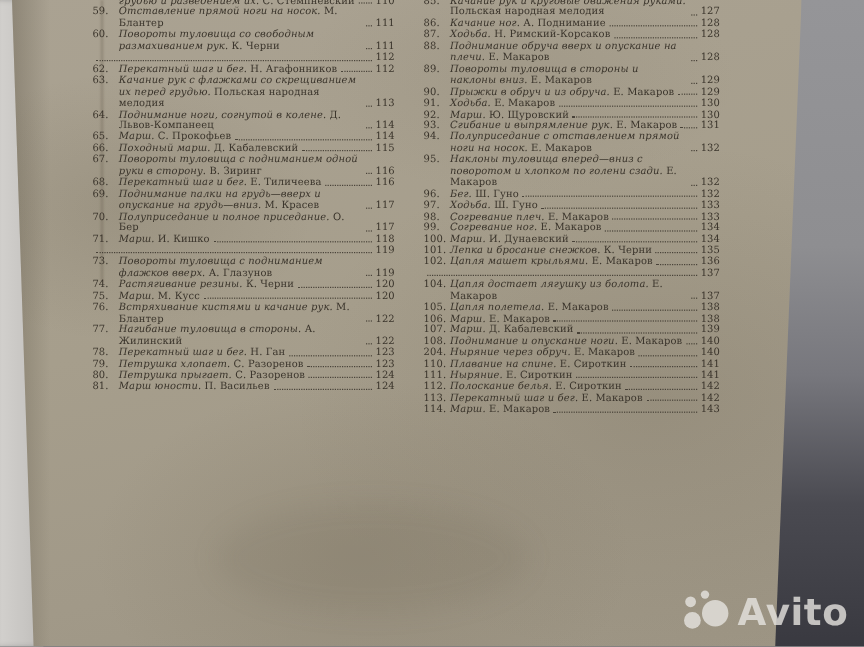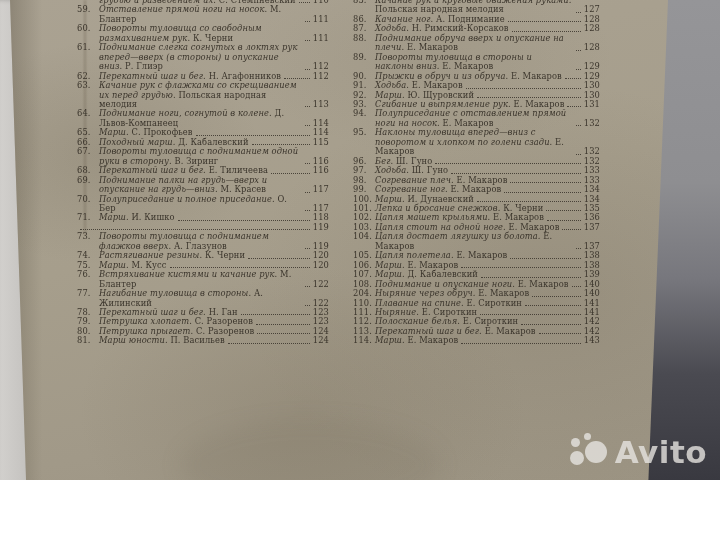--- a/index.html
+++ b/index.html
@@ -1,16 +1,16 @@
 <!DOCTYPE html>
 <html><head>
 <meta charset="utf-8">
 <style>
   html,body{margin:0;padding:0;}
-  .scene{position:relative;width:720px;height:480px;overflow:hidden;
+  .scene{position:relative;width:720px;height:539px;overflow:hidden;
          font-family:"DejaVu Serif",serif;background:#8e8e91;}
   
   .backdrop{position:absolute;inset:0;
     background:linear-gradient(to bottom,#959598 0%,#8e8e91 38%,#77777d 58%,#4a4a51 78%,#393940 100%);}
   .backdrop-left{position:absolute;left:0;top:0;width:36px;height:539px;
     background:linear-gradient(to right,#d2d0cd,#c7c5c2 60%,#bdbbb8);
     box-shadow:inset -3px 0 4px rgba(90,88,84,.35);}
   
   .page{position:absolute;inset:0;
     clip-path:polygon(10px 0px,668px 0px,646px 539px,28px 539px);
@@ -70,21 +70,20 @@
     <span class="txt"><span class="num">59.</span><span class="title">Отставление прямой ноги на носок.</span> <span class="author">М. Блантер</span></span>
     <span class="dots"></span>
     <span class="pg">111</span>
   </div>
         <div class="row">
     <span class="txt"><span class="num">60.</span><span class="title">Повороты туловища со свободным размахиванием рук.</span> <span class="author">К. Черни</span></span>
     <span class="dots"></span>
     <span class="pg">111</span>
   </div>
         <div class="row">
-    <span class="txt"><span class="num">61.</span><span class="title">Поднимание слегка согнутых в локтях рук вперед—вверх (в стороны) и опускание вниз.</span> <span class="author">Р. Глиэр</span></span>
     <span class="dots"></span>
     <span class="pg">112</span>
   </div>
         <div class="row">
     <span class="txt"><span class="num">62.</span><span class="title">Перекатный шаг и бег.</span> <span class="author">Н. Агафонников</span></span>
     <span class="dots"></span>
     <span class="pg">112</span>
   </div>
         <div class="row">
     <span class="txt"><span class="num">63.</span><span class="title">Качание рук с флажками со скрещиванием их перед грудью.</span> <span class="author">Польская народная мелодия</span></span>
@@ -266,21 +265,20 @@
     <span class="txt"><span class="num">101.</span><span class="title">Лепка и бросание снежков.</span> <span class="author">К. Черни</span></span>
     <span class="dots"></span>
     <span class="pg">135</span>
   </div>
         <div class="row">
     <span class="txt"><span class="num">102.</span><span class="title">Цапля машет крыльями.</span> <span class="author">Е. Макаров</span></span>
     <span class="dots"></span>
     <span class="pg">136</span>
   </div>
         <div class="row">
-    <span class="txt"><span class="num">103.</span><span class="title">Цапля стоит на одной ноге.</span> <span class="author">Е. Макаров</span></span>
     <span class="dots"></span>
     <span class="pg">137</span>
   </div>
         <div class="row">
     <span class="txt"><span class="num">104.</span><span class="title">Цапля достает лягушку из болота.</span> <span class="author">Е. Макаров</span></span>
     <span class="dots"></span>
     <span class="pg">137</span>
   </div>
         <div class="row">
     <span class="txt"><span class="num">105.</span><span class="title">Цапля полетела.</span> <span class="author">Е. Макаров</span></span>

